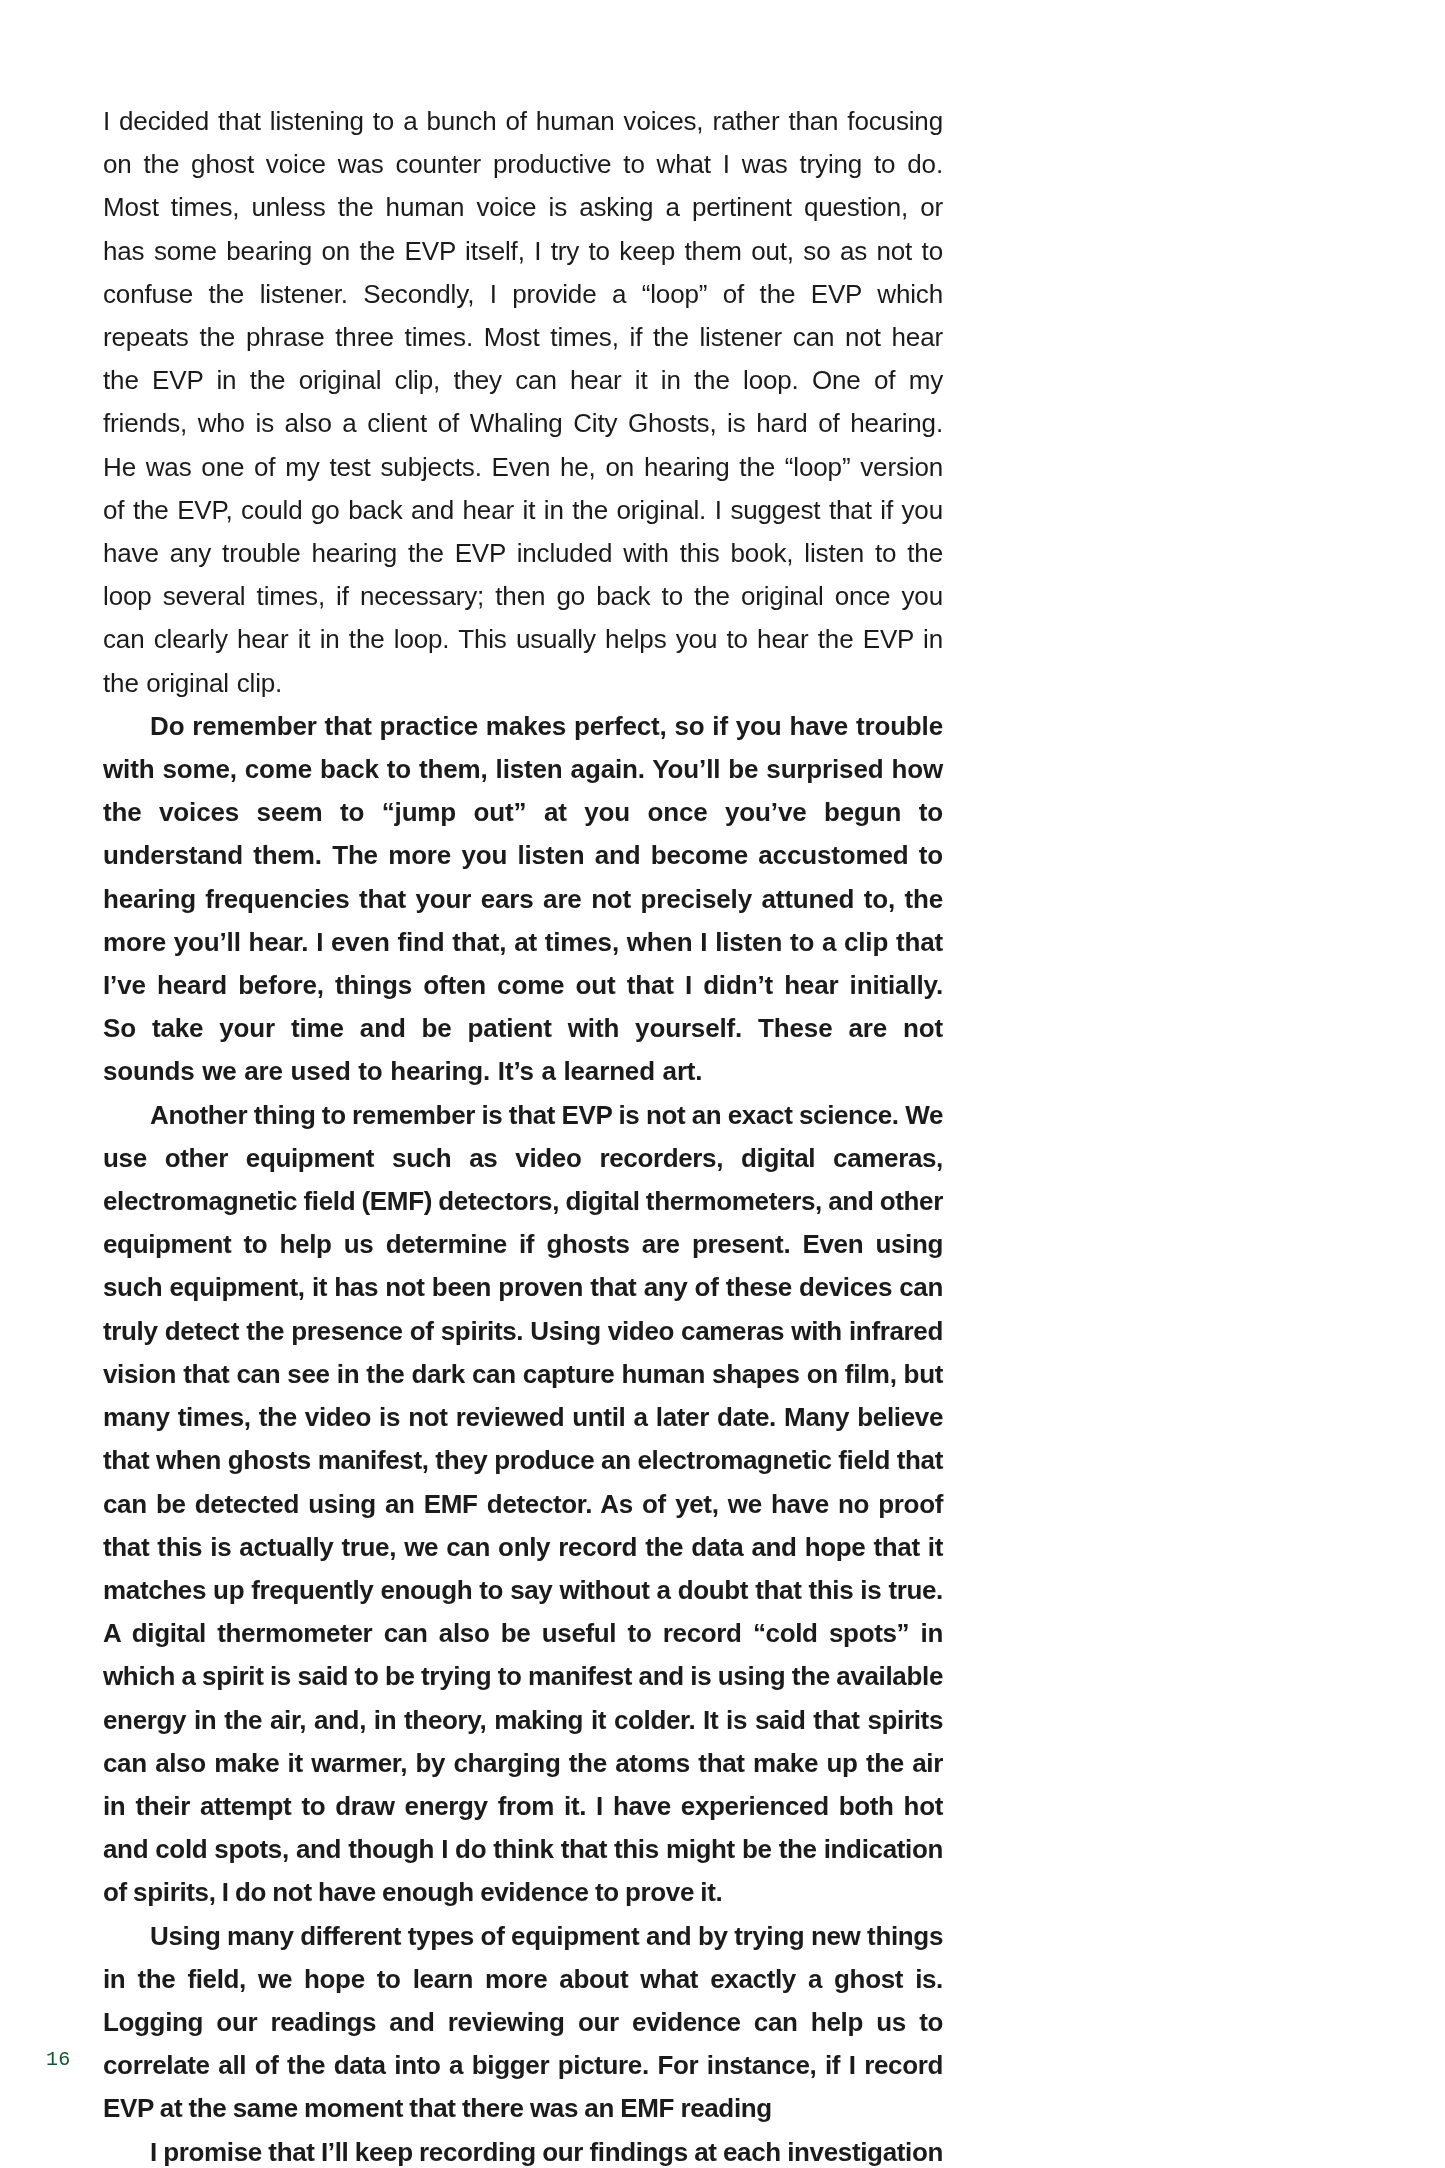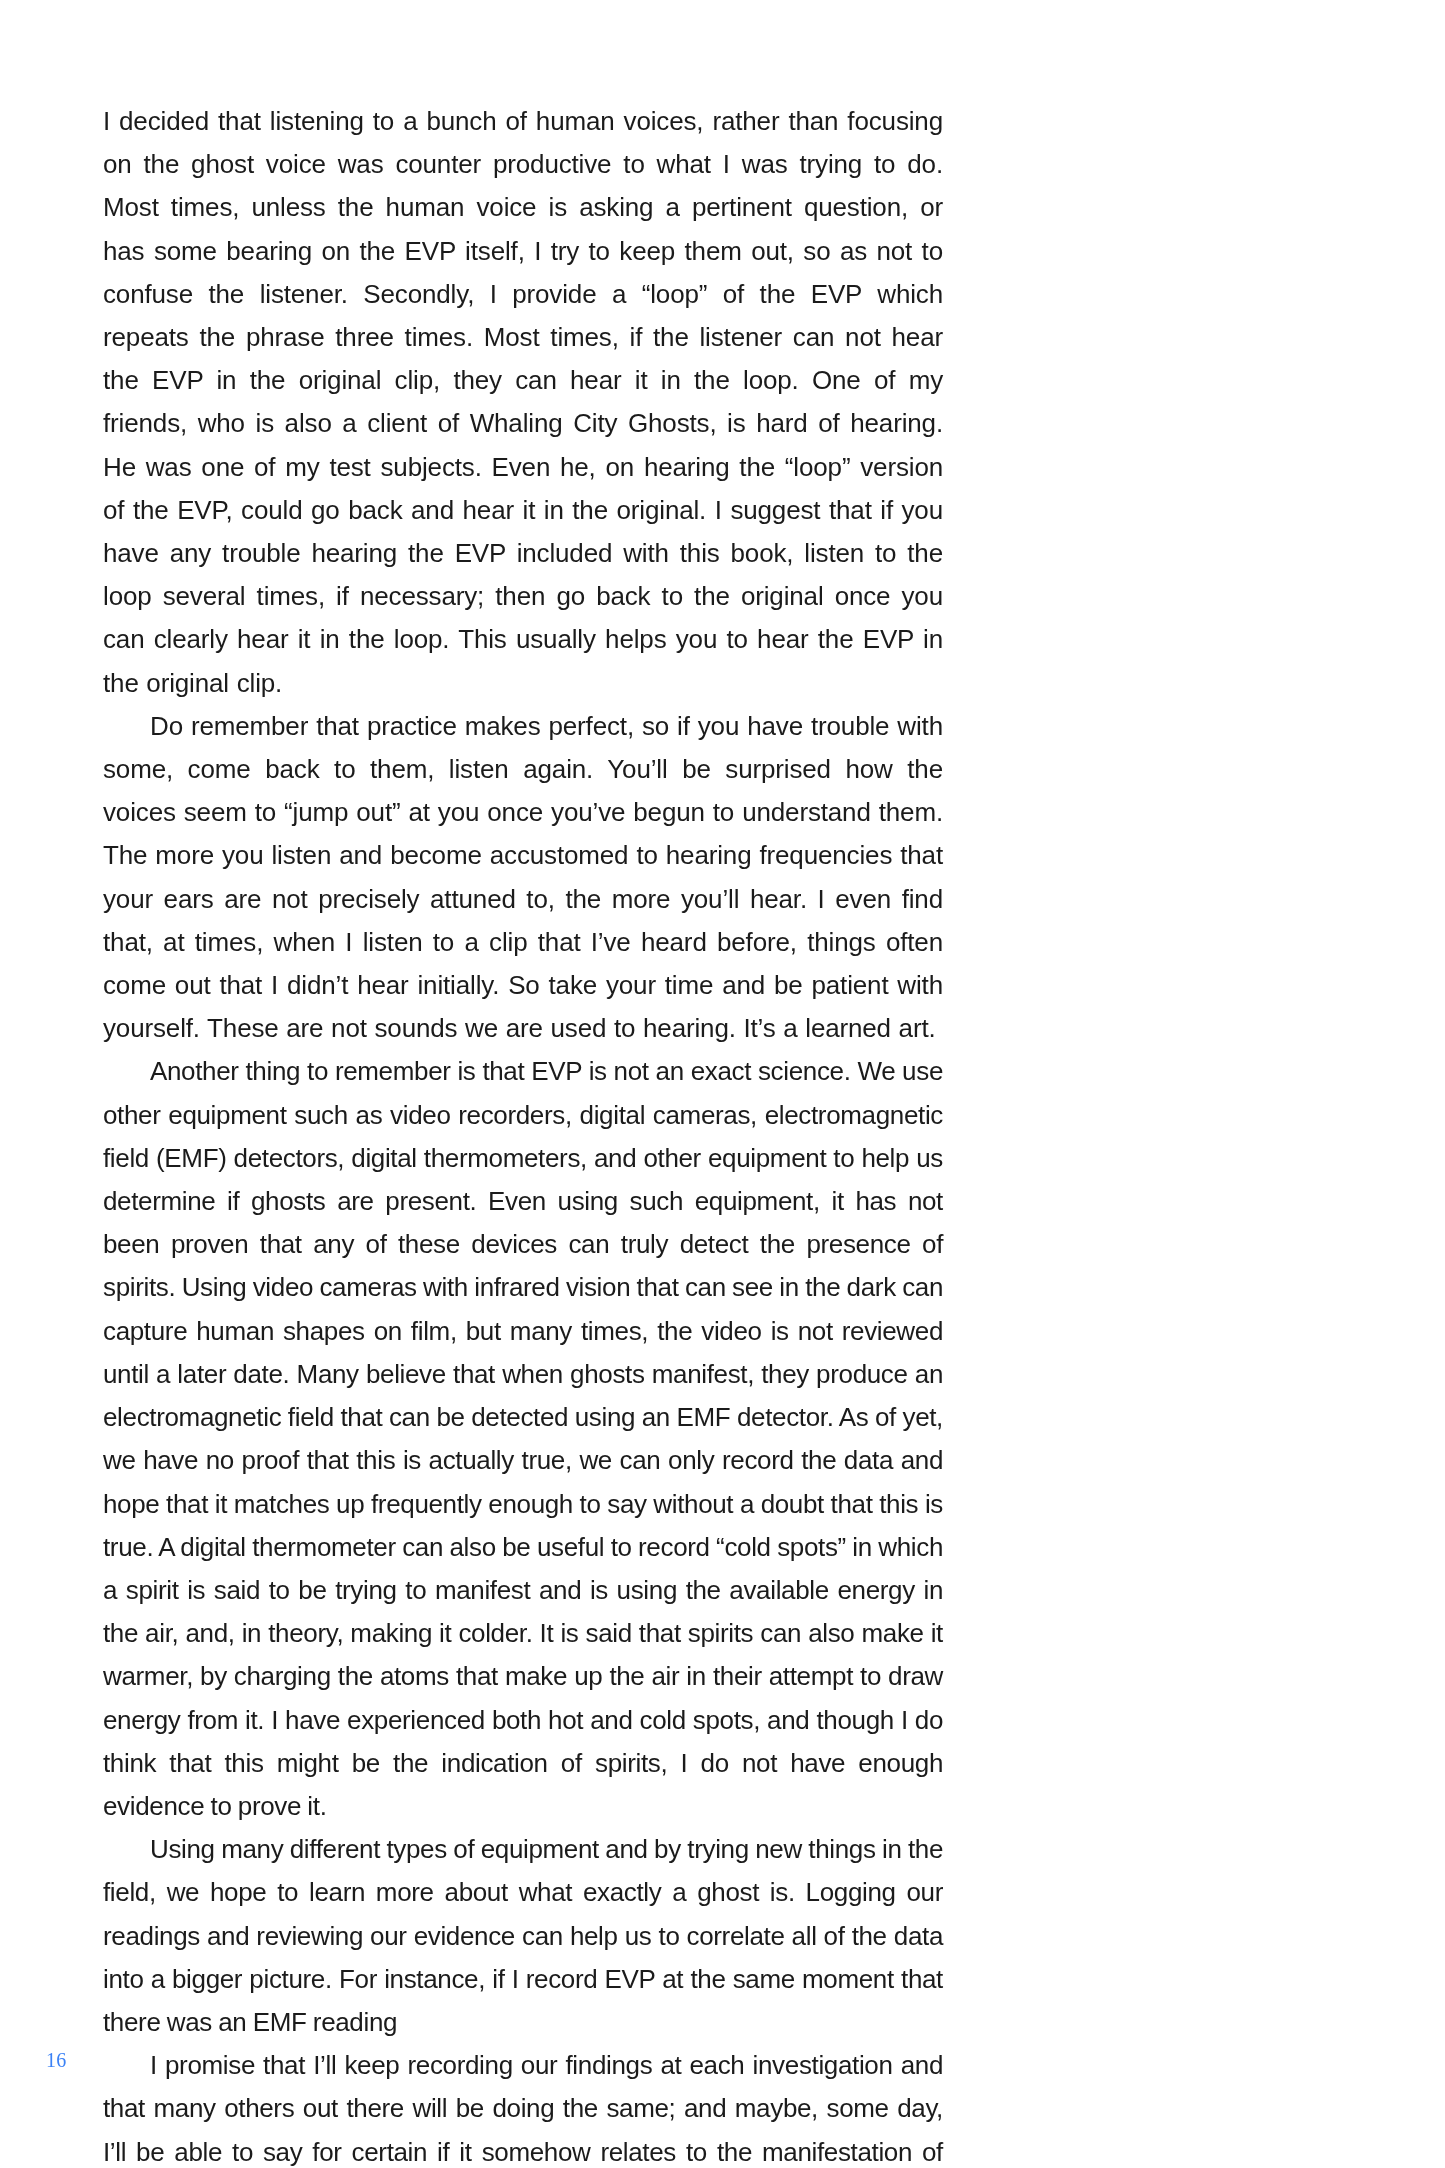--- a/index.html
+++ b/index.html
@@ -29,38 +29,39 @@
     line-height: 43.2px;
     color: #1b1b1b;
     text-align: justify;
     text-justify: inter-word;
     letter-spacing: -0.15px;
     word-spacing: -0.2px;
     -webkit-font-smoothing: antialiased;
   }
   .para.indent {
     text-indent: 47px;
+    font-weight: bold;
   }
   
   .para.loose {
     word-spacing: 0.6px;
   }
   
   .para.tight {
     letter-spacing: -0.35px;
     word-spacing: -0.6px;
   }
   .page-number {
     position: absolute;
     left: 46px;
     top: 2048px;
-    font-family: Liberation Serif, serif;
+    font-family: Liberation Mono, monospace;
     font-size: 20px;
     line-height: 24px;
-    color: #3b82f6;
+    color: #14532d;
     letter-spacing: 0.2px;
   }
 </style>
 </head>
 <body>
 
 <div class="page">
 
   <div class="text-column">
 

